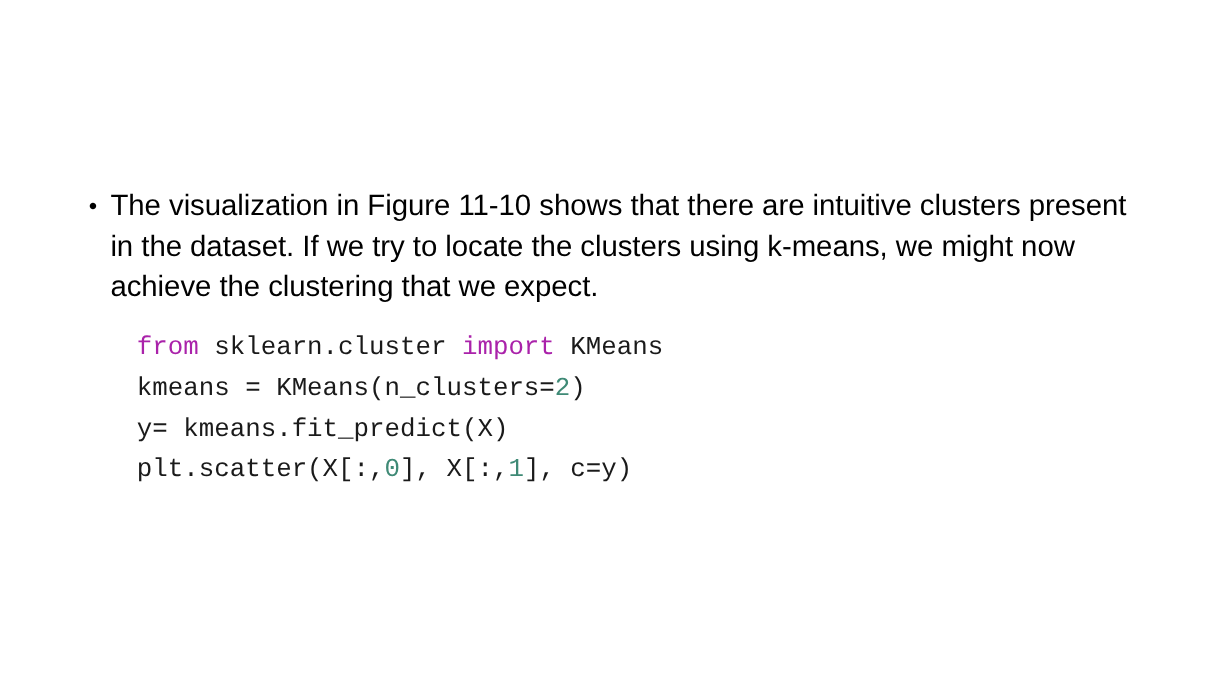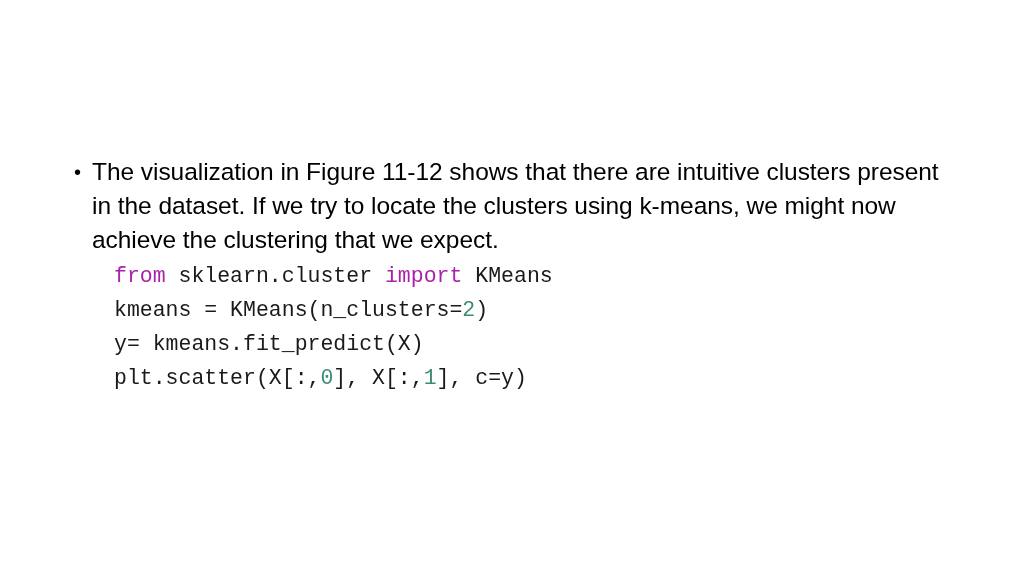--- a/index.html
+++ b/index.html
@@ -50,21 +50,21 @@
   }
 
   .bullet-text {
     flex: 1 1 auto;
     max-width: 852px;
     text-align: left;
   }
 
   
   #code-block {
-    margin-top: 2px;
+    margin-top: 16px;
     padding-left: 40px;
     font-family: "Liberation Mono", "DejaVu Sans Mono", monospace;
     font-size: 21.5px;
     line-height: 34px;
     color: #1a1a1a;
     white-space: pre;
   }
 
   .code-line {
     white-space: pre;
@@ -81,20 +81,20 @@
 </style>
 </head>
 <body>
 
 <div id="slide">
 
   <div id="content-block">
 
     <div class="bullet-item">
       <span class="bullet-marker">•</span>
-      <span class="bullet-text">The visualization in Figure 11-12 shows that there are intuitive clusters present in the dataset. If we try to locate the clusters using k-means, we might now achieve the clustering that we expect.</span>
+      <span class="bullet-text">The visualization in Figure 11-10 shows that there are intuitive clusters present in the dataset. If we try to locate the clusters using k-means, we might now achieve the clustering that we expect.</span>
     </div>
 
     <div id="code-block"><div class="code-line"><span class="tok-kw">from</span><span> sklearn.cluster </span><span class="tok-kw">import</span><span> KMeans</span></div><div class="code-line"><span>kmeans = KMeans(n_clusters=</span><span class="tok-num">2</span><span>)</span></div><div class="code-line"><span>y= kmeans.fit_predict(X)</span></div><div class="code-line"><span>plt.scatter(X[:,</span><span class="tok-num">0</span><span>], X[:,</span><span class="tok-num">1</span><span>], c=y)</span></div></div>
 
   </div>
 
 </div>
 
 </body></html>

